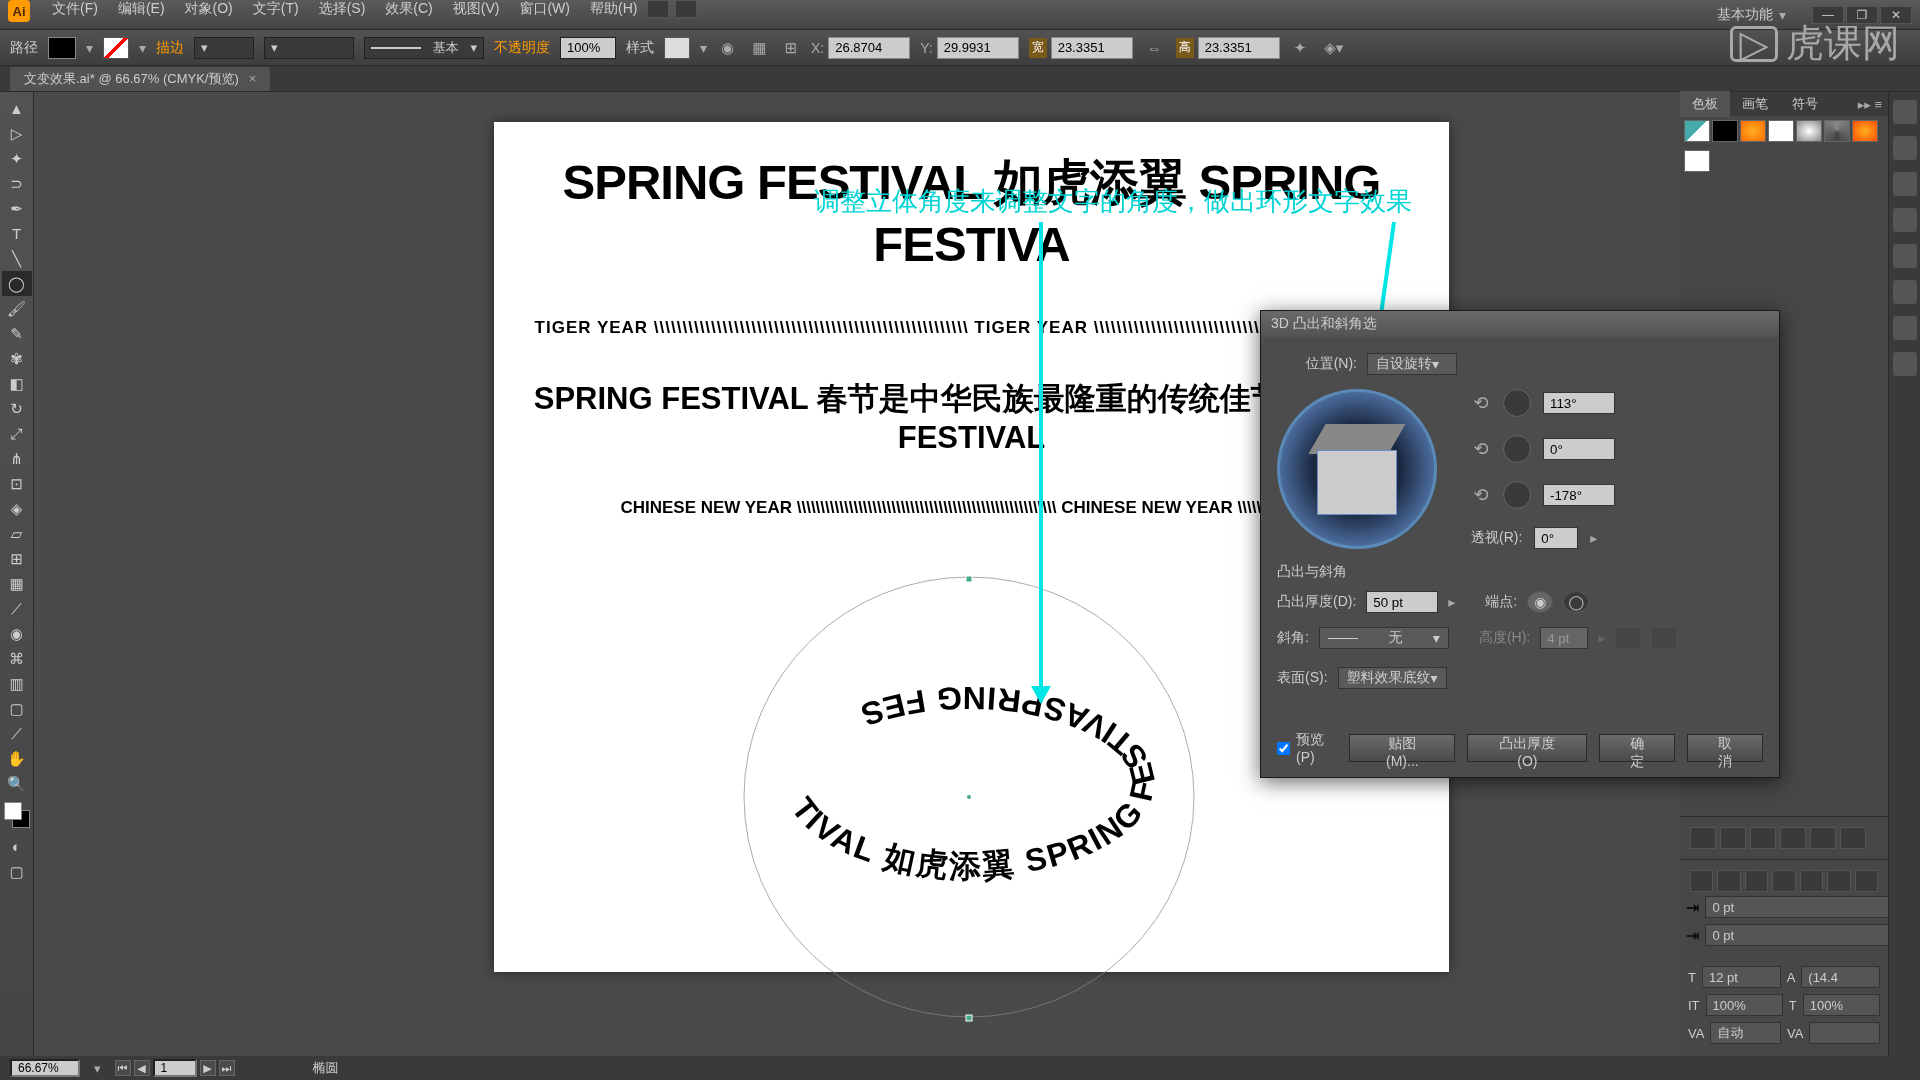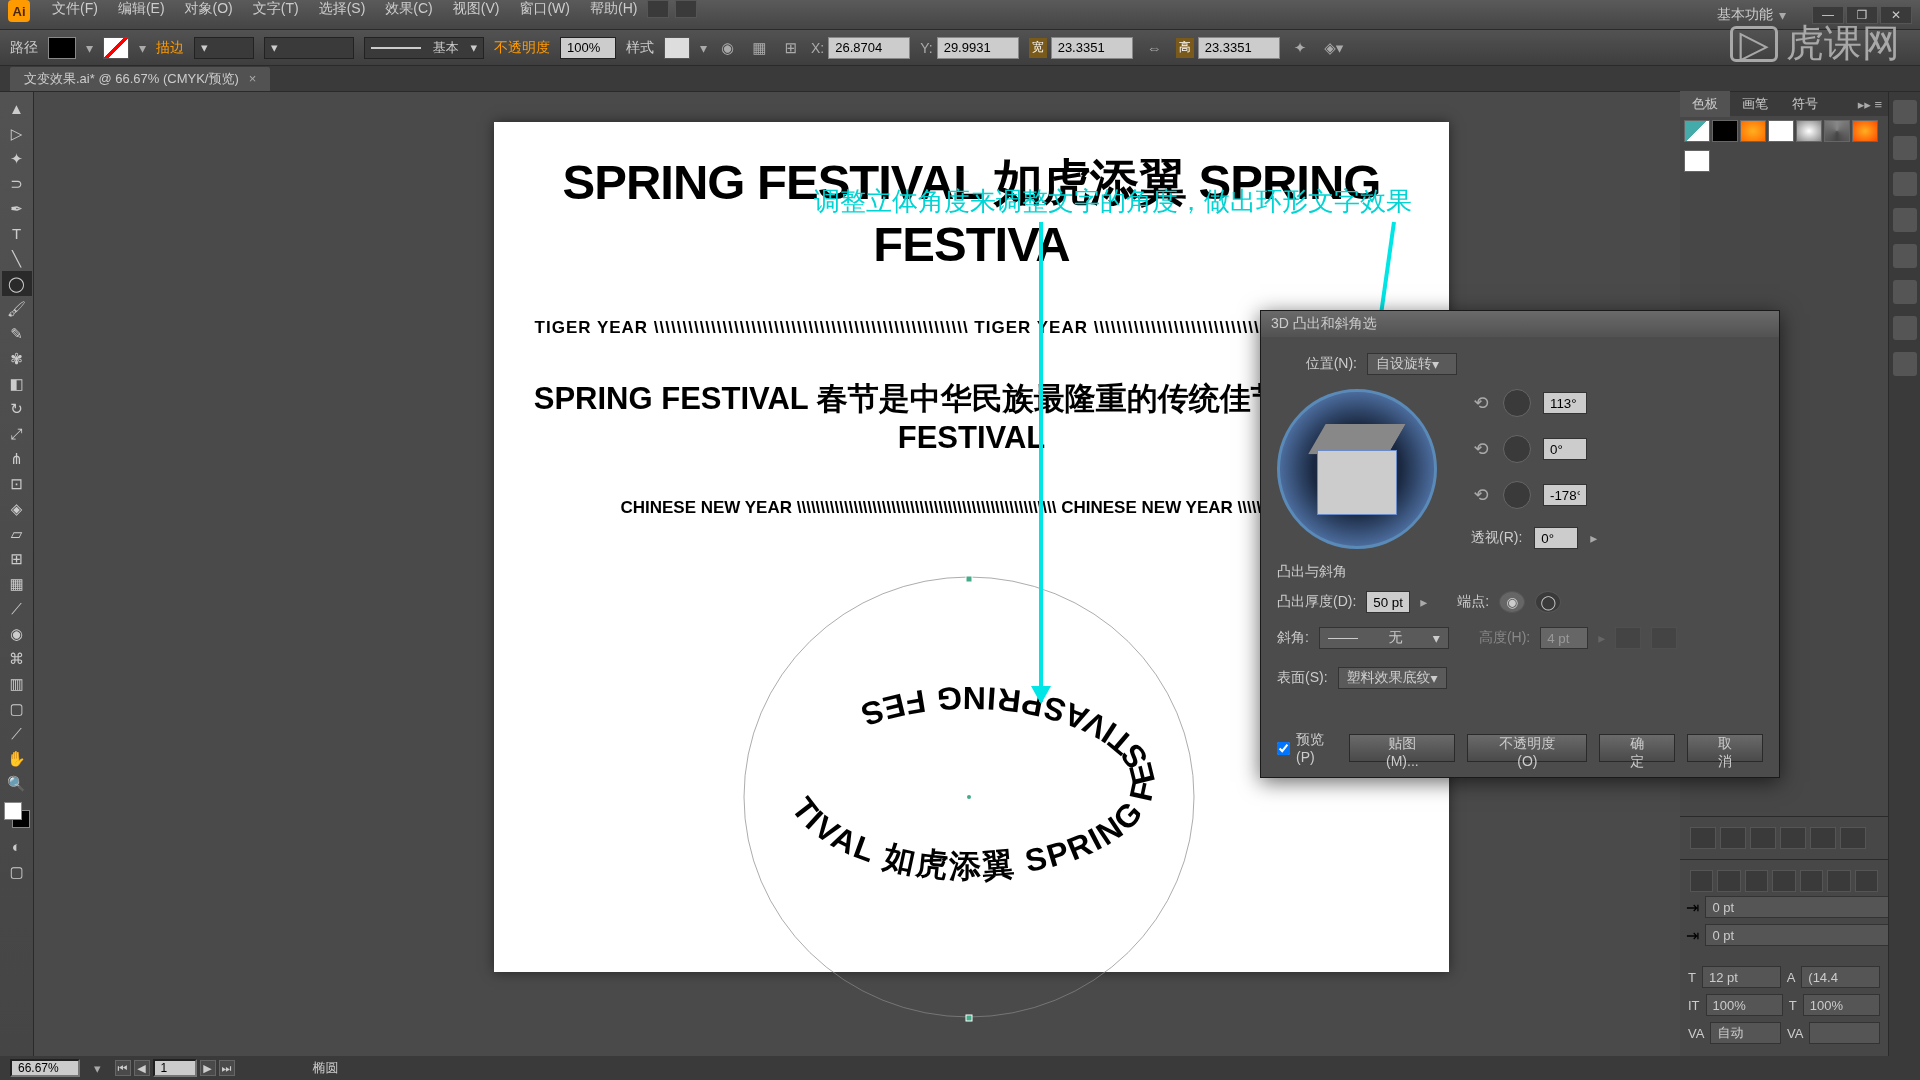--- a/index.html
+++ b/index.html
@@ -56,21 +56,21 @@
 .align-btn{width:26px;height:22px;background:#3a3a3a;border:1px solid #555}
 .char-panel{padding:8px;font-size:13px;color:#ccc}
 .char-row{display:flex;align-items:center;gap:6px;margin-bottom:6px}
 .char-input{height:22px;background:#555;border:1px solid #333;color:#ccc;padding:0 6px;flex:1;font-size:13px}
 .dialog{position:absolute;left:1260px;top:310px;width:520px;background:#4c4c4c;border:1px solid #1a1a1a;box-shadow:0 4px 20px rgba(0,0,0,.6);z-index:20;color:#ccc;font-size:14px}
 .dialog-title{height:26px;background:linear-gradient(#6a6a6a,#525252);padding:0 10px;display:flex;align-items:center;font-size:14px}
 .dialog-body{padding:16px}
 .d-row{display:flex;align-items:center;margin-bottom:14px;gap:10px}
 .d-label{min-width:80px;text-align:right}
 .d-select{height:22px;background:#5a5a5a;border:1px solid #333;padding:8px 8px;display:flex;align-items:center;min-width:90px}
-.d-input{height:22px;background:#ccc;color:#000;border:1px solid #333;padding:0 6px;width:44px}
+.d-input{height:22px;background:#ccc;color:#000;border:1px solid #333;padding:0 6px;width:72px}
 .cube-preview{width:160px;height:160px;border-radius:50%;background:radial-gradient(circle,#1a2840 40%,#4a6a9a 70%,#2a4060);position:relative;display:flex;align-items:center;justify-content:center;border:3px solid #5a8ab8}
 .cube{width:80px;height:90px;position:relative;transform-style:preserve-3d}
 .cube-top{width:80px;height:30px;background:#888;transform:skewX(-30deg);position:absolute;top:0}
 .cube-front{width:80px;height:65px;background:#ccc;position:absolute;top:26px;border:1px solid #6a8ac8}
 .rotate-controls{display:flex;flex-direction:column;gap:18px;margin-left:24px}
 .rot-row{display:flex;align-items:center;gap:12px}
 .rot-icon{width:20px;height:20px;display:flex;align-items:center;justify-content:center;color:#aaa;font-size:18px}
 .rot-dial{width:28px;height:28px;border-radius:50%;background:#3a3a3a;border:1px solid #666}
 .section-title{margin:14px 0 10px;font-size:14px}
 .dialog-footer{display:flex;align-items:center;padding:12px 16px;gap:12px}
@@ -374,21 +374,21 @@
       <span>表面(S):</span>
       <div class="d-select"><span>塑料效果底纹</span> ▾</div>
     </div>
   </div>
   <div class="dialog-footer">
     <label class="d-check">
         <input type="checkbox" checked="" style=""> 
         <span>预览(P)</span>
       </label>
     <button class="d-btn">贴图(M)...</button>
-    <button class="d-btn">不透明度(O)</button>
+    <button class="d-btn">凸出厚度(O)</button>
     <button class="d-btn" style="margin-left:auto">确定</button>
     <button class="d-btn">取消</button>
   </div>
 </div>
 
 <div class="watermark">
   <div class="wm-icon">▷</div>
   <span>虎课网</span>
 </div>
 

